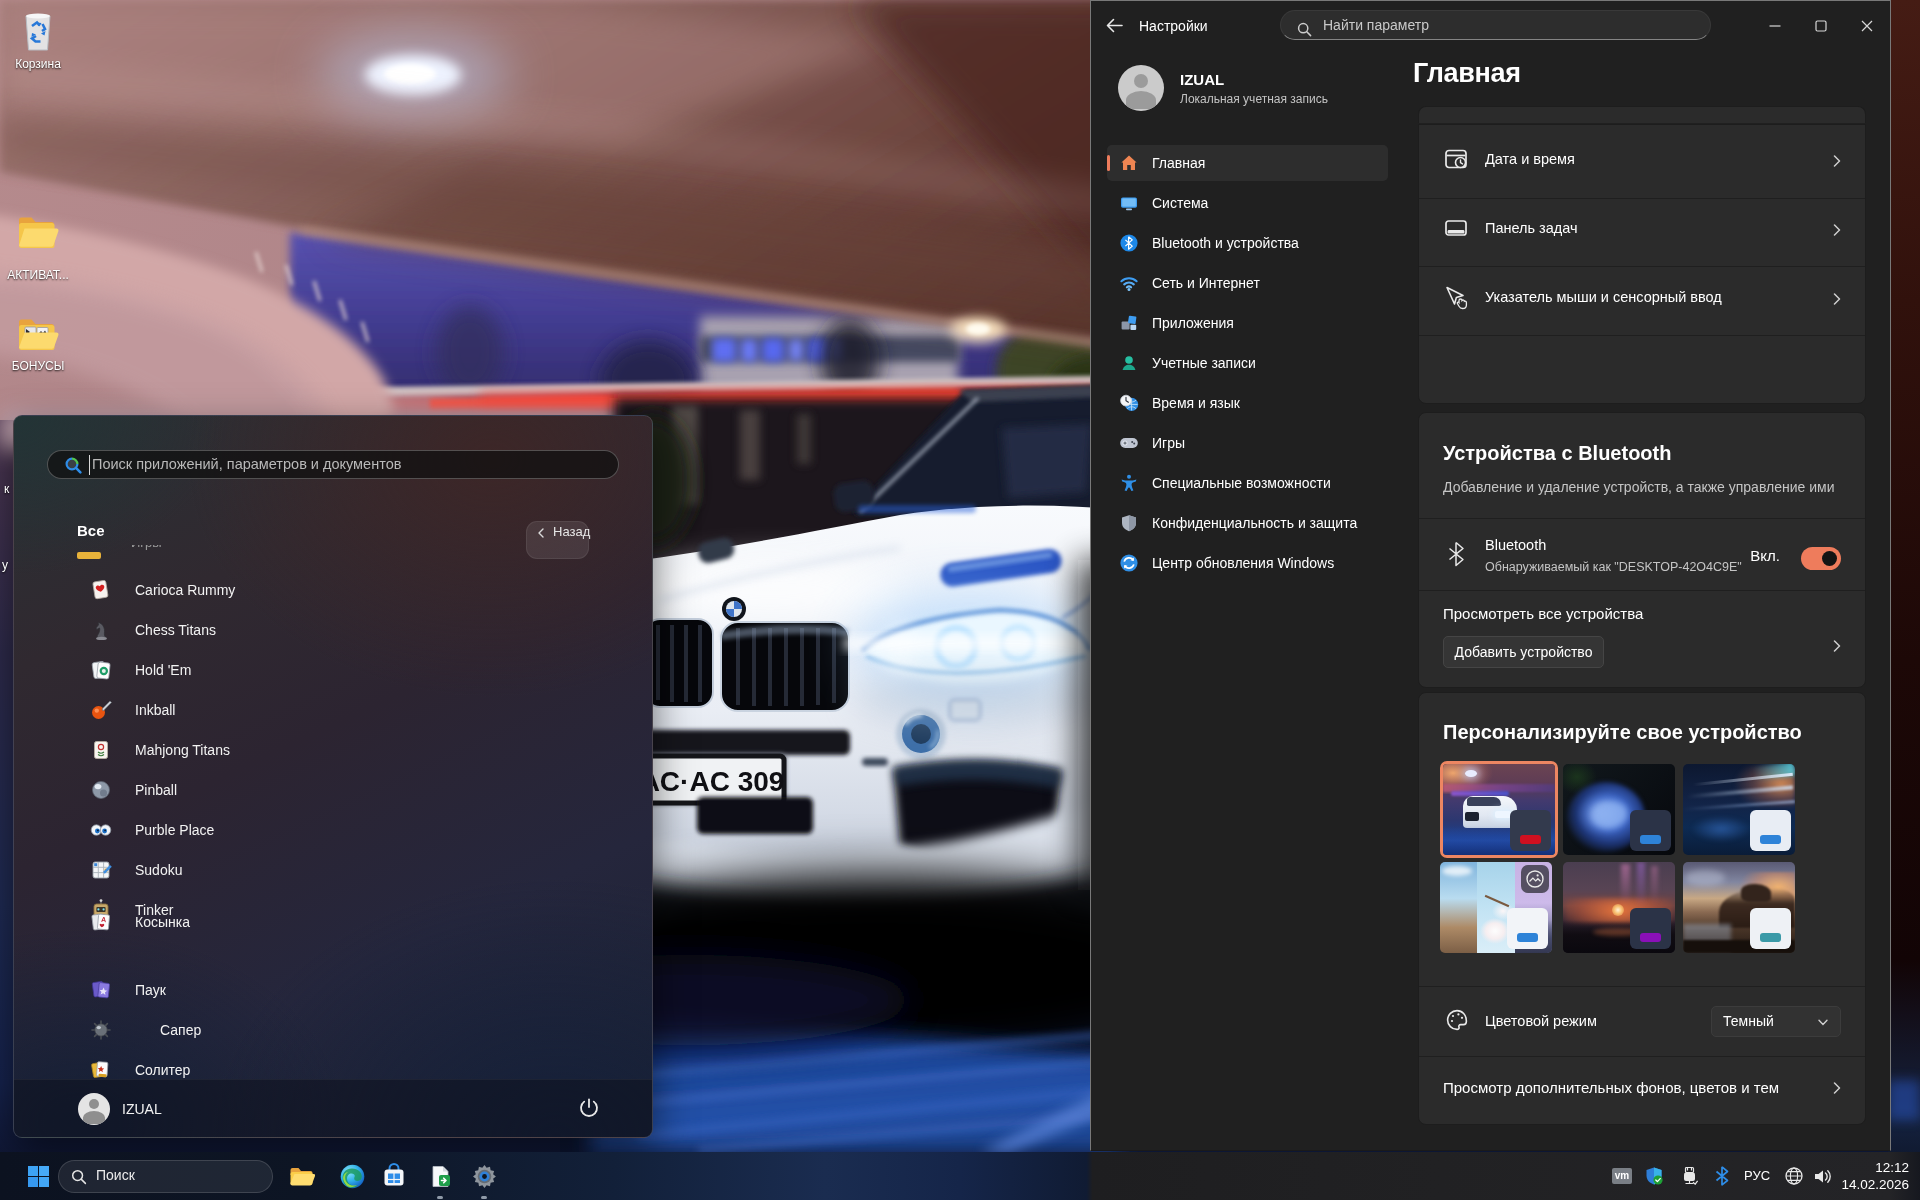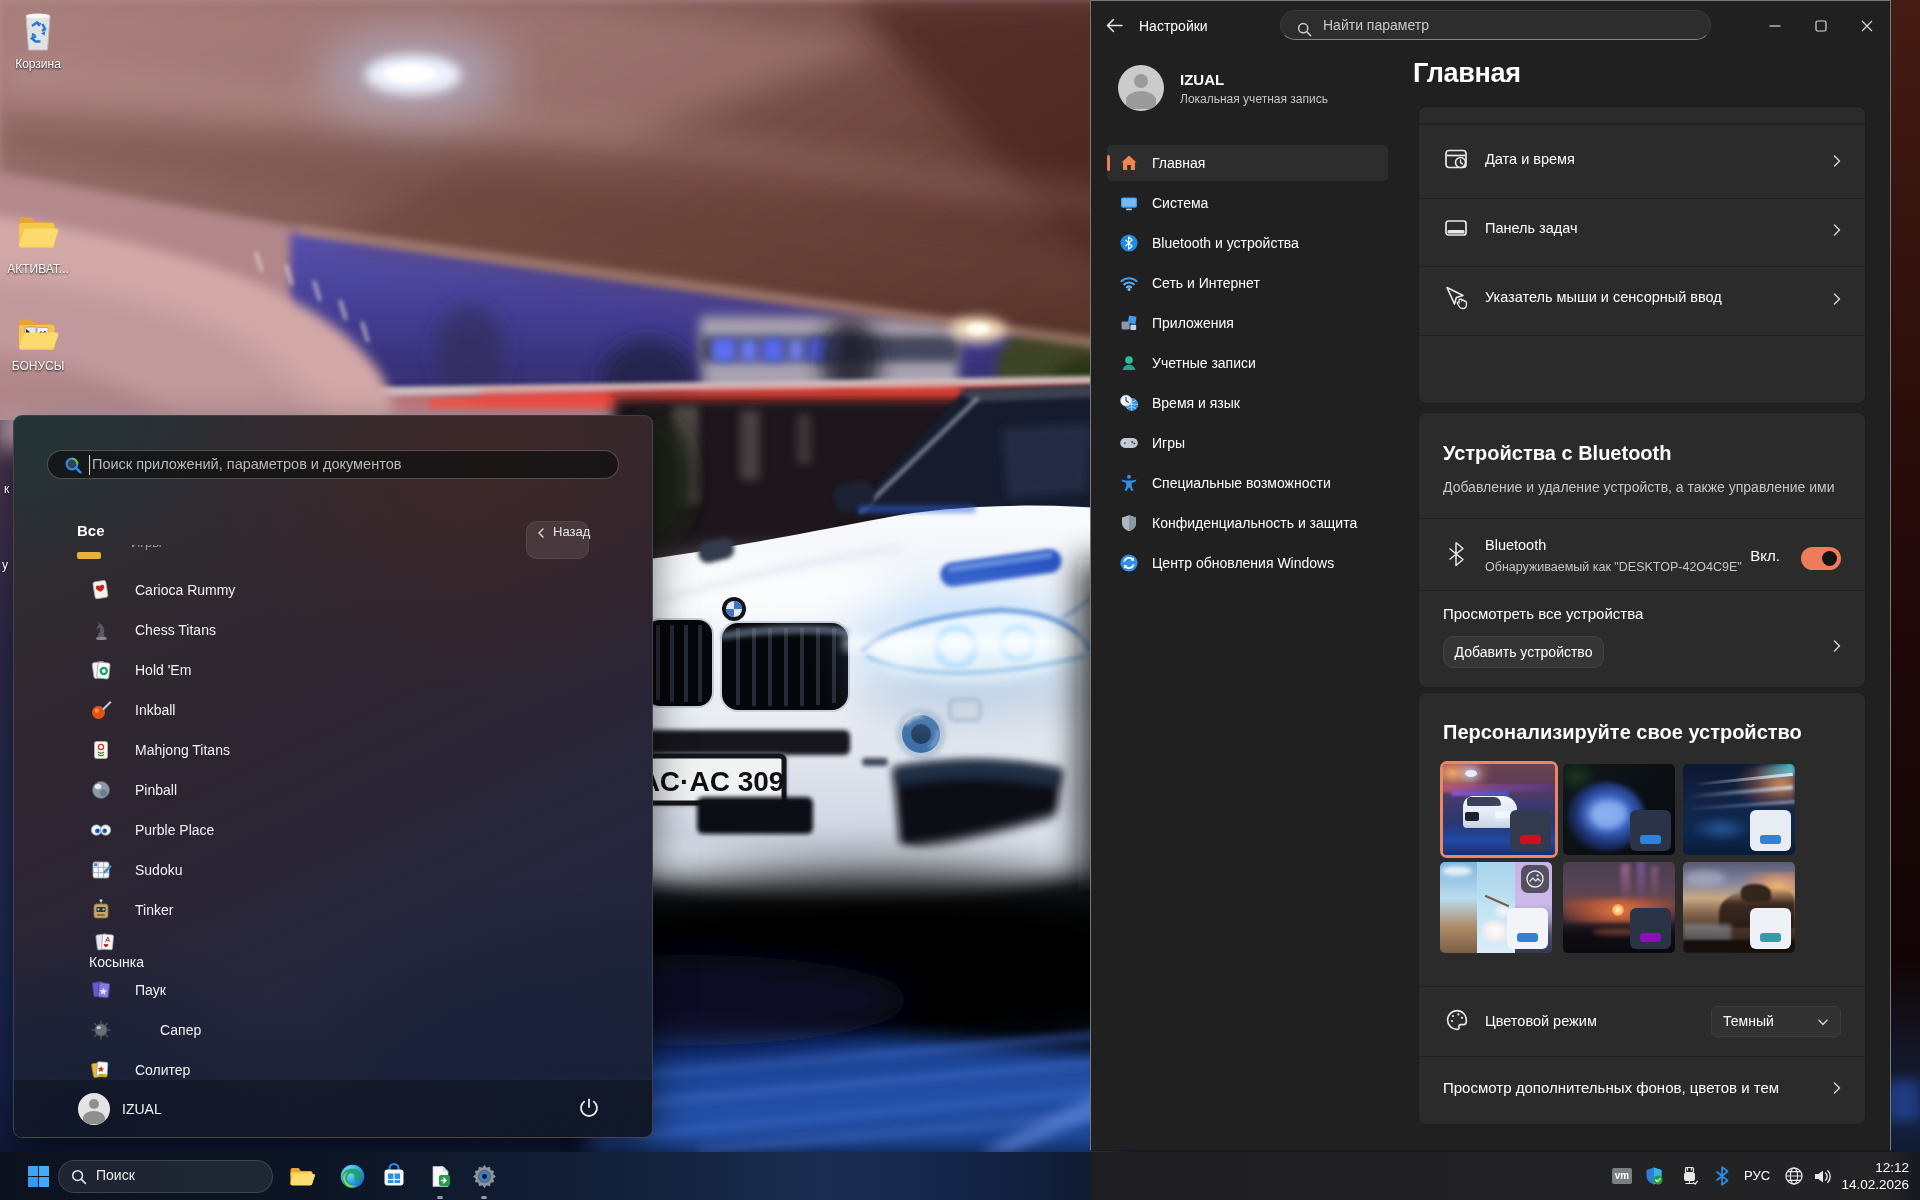--- a/index.html
+++ b/index.html
@@ -432,21 +432,21 @@
               <line x1="12" y1="2" x2="12" y2="6" stroke="#8a8a8a" stroke-width="1"></line>
               <circle cx="12" cy="2.6" r="1.4" fill="#d8d8d8"></circle>
               <rect x="5" y="6" width="14" height="14" rx="2.5" fill="#c8a86a" stroke="#8a7040" stroke-width="0.9"></rect>
               <rect x="7.4" y="9" width="9.2" height="5" rx="1" fill="#3a3428"></rect>
               <circle cx="9.4" cy="11.4" r="1.1" fill="#7ae0f0"></circle>
               <circle cx="14.6" cy="11.4" r="1.1" fill="#7ae0f0"></circle>
               <rect x="8" y="16" width="8" height="2" rx="1" fill="#8a7040"></rect>
             </svg></span>
           <span class="alab">Tinker</span>
         </div>
-      <div class="appitem" style="top:514px;flex-direction:column;">
+      <div class="appitem" style="top:486px;">
           <span class="aico"><svg width="24" height="24" viewBox="0 0 24 24">
               <rect x="3.6" y="4.5" width="11" height="15" rx="1.5" fill="#e8eaee" stroke="#9aa0a8" stroke-width="0.8" transform="rotate(-7 9 12)"></rect>
               <rect x="9" y="4.5" width="11" height="15" rx="1.5" fill="#fcfcfd" stroke="#9aa0a8" stroke-width="0.8" transform="rotate(5 14.5 12)"></rect>
               <text x="12" y="12" font-size="7" fill="#c02030" font-weight="bold" transform="rotate(5 14.5 12)">A</text>
               <path d="M13.2 14.5 c-1-1.4-2.9-0.3-2.1 1.1 c0.5 0.8 1.4 1.4 2.1 1.9 c0.7-0.5 1.6-1.1 2.1-1.9 c0.8-1.4-1.1-2.5-2.1-1.1 Z" fill="#c02030" transform="rotate(5 14.5 12)"></path>
             </svg></span>
           <span class="alab">Косынка</span>
         </div>
       <div class="appitem" style="top:554px;">
           <span class="aico"><svg width="24" height="24" viewBox="0 0 24 24">
@@ -666,21 +666,21 @@
       <span class="rowico" style="left:29px;"><svg width="17" height="26" viewBox="0 0 17 26">
             <path d="M8 1.5 L15 7.5 L8 13 L15 18.5 L8 24.5 V1.5 M1.5 7.5 L15 18.5 M1.5 18.5 L15 7.5" stroke="#e8e8e8" stroke-width="1.5" fill="none" stroke-linejoin="round"></path>
           </svg></span>
       <div class="rowtxt" style="top:19px;">Bluetooth</div>
       <div class="rowtxt rowsub" style="top:42px;">Обнаруживаемый как "DESKTOP-42O4C9E"</div>
       <div style="position:absolute; right:85px; top:29px; font-size:15px; color:#fff;">Вкл.</div>
       <div class="toggle" style="top:29px; right:24px;"></div>
     </div>
     <div class="divid" style="top:177px;"></div>
     <div style="position:absolute; left:24px; top:192px; font-size:15px; color:#fff;">Просмотреть все устройства</div>
-    <div style="position:absolute; left:24px; top:223px; width:161px; height:32px; background:#353535; border:1px solid #454545; border-radius:10px; color:#fff; font-size:14px; text-align:center; line-height:30px;">Добавить устройство</div>
+    <div style="position:absolute; left:24px; top:223px; width:161px; height:32px; background:#353535; border:1px solid #454545; border-radius:5px; color:#fff; font-size:14px; text-align:center; line-height:30px;">Добавить устройство</div>
     <span class="chev" style="top:231px;"><svg width="12" height="12" viewBox="0 0 12 12">
           <path d="M3.5 1 L8.5 6 L3.5 11" stroke="#cfcfcf" stroke-width="1.5" fill="none" stroke-linecap="round" stroke-linejoin="round"></path>
         </svg></span>
   </div>
 
   <div class="card" style="top:692px; height:433px;">
     <div style="position:absolute; left:24px; top:28px; font-size:20px; font-weight:bold; color:#fff;">Персонализируйте свое устройство</div>
 
     <div class="thumb" style="left:21px; top:68px; border:3px solid #ed8662; width:118px; height:97px; border-radius:7px;">
       <div class="abs" style="left:0;top:0;width:112px;height:91px;background:linear-gradient(180deg,#6b4452 0%, #5e3c55 22%, #433a6e 40%, #2c3770 62%, #1b3f8a 80%, #174a9c 100%);"></div>
@@ -885,21 +885,21 @@
         <path d="M19 12.5 l4.5 0.5 -2 3.5 Z M27.5 21 l-1 4.5 -3.5 -2 Z M13.5 27 l0.5 -4 4 1.5 Z" fill="#2878d8"></path>
       </svg>
       <div>Корзина</div>
     </div>
     <div class="dicon" style="left:2px; top:213px; width:72px;">
       <svg width="44" height="40" viewBox="0 0 44 40">
         <path d="M3 7 a2.5 2.5 0 0 1 2.5 -2.5 h10 l4 4.5 h16 a2.5 2.5 0 0 1 2.5 2.5 v2 H3 Z" fill="#e8a33d"></path>
         <rect x="3" y="10" width="35.5" height="25" rx="2.5" fill="#f5c64a"></rect>
         <path d="M3 32.5 l5.5 -17 h32 a2 2 0 0 1 1.9 2.6 l-4.8 14 a2.5 2.5 0 0 1 -2.4 1.7 H5.5 A 2.5 2.5 0 0 1 3 32.5 Z" fill="#fcda6e"></path>
       </svg>
-      <div style="margin-top:6px;">АКТИВАТ...</div>
+      <div style="margin-top:12px;">АКТИВАТ...</div>
     </div>
     <div class="dicon" style="left:2px; top:315px; width:72px;">
       <svg width="44" height="40" viewBox="0 0 44 40">
         <path d="M3 7 a2.5 2.5 0 0 1 2.5 -2.5 h10 l4 4.5 h16 a2.5 2.5 0 0 1 2.5 2.5 v2 H3 Z" fill="#e8a33d"></path>
         <rect x="3" y="10" width="35.5" height="25" rx="2.5" fill="#f5c64a"></rect>
         <rect x="9" y="12" width="11" height="9" rx="1" fill="#e8e8ea" stroke="#9a9aa0" stroke-width="0.8"></rect>
         <path d="M10 14 l4 3 -4 3 Z" fill="#2a2a30"></path>
         <rect x="21" y="12.5" width="11" height="8" rx="1" fill="#f2f2f4" stroke="#9a9aa0" stroke-width="0.8"></rect>
         <path d="M22 19 l3 -3 2 2 2 -2.5 2 3.5 Z" fill="#3a3a42"></path>
         <path d="M3 32.5 l5.5 -15 h32 a2 2 0 0 1 1.9 2.6 l-4.3 12 a2.5 2.5 0 0 1 -2.4 1.7 H5.5 A 2.5 2.5 0 0 1 3 32.5 Z" fill="#fcda6e"></path>

